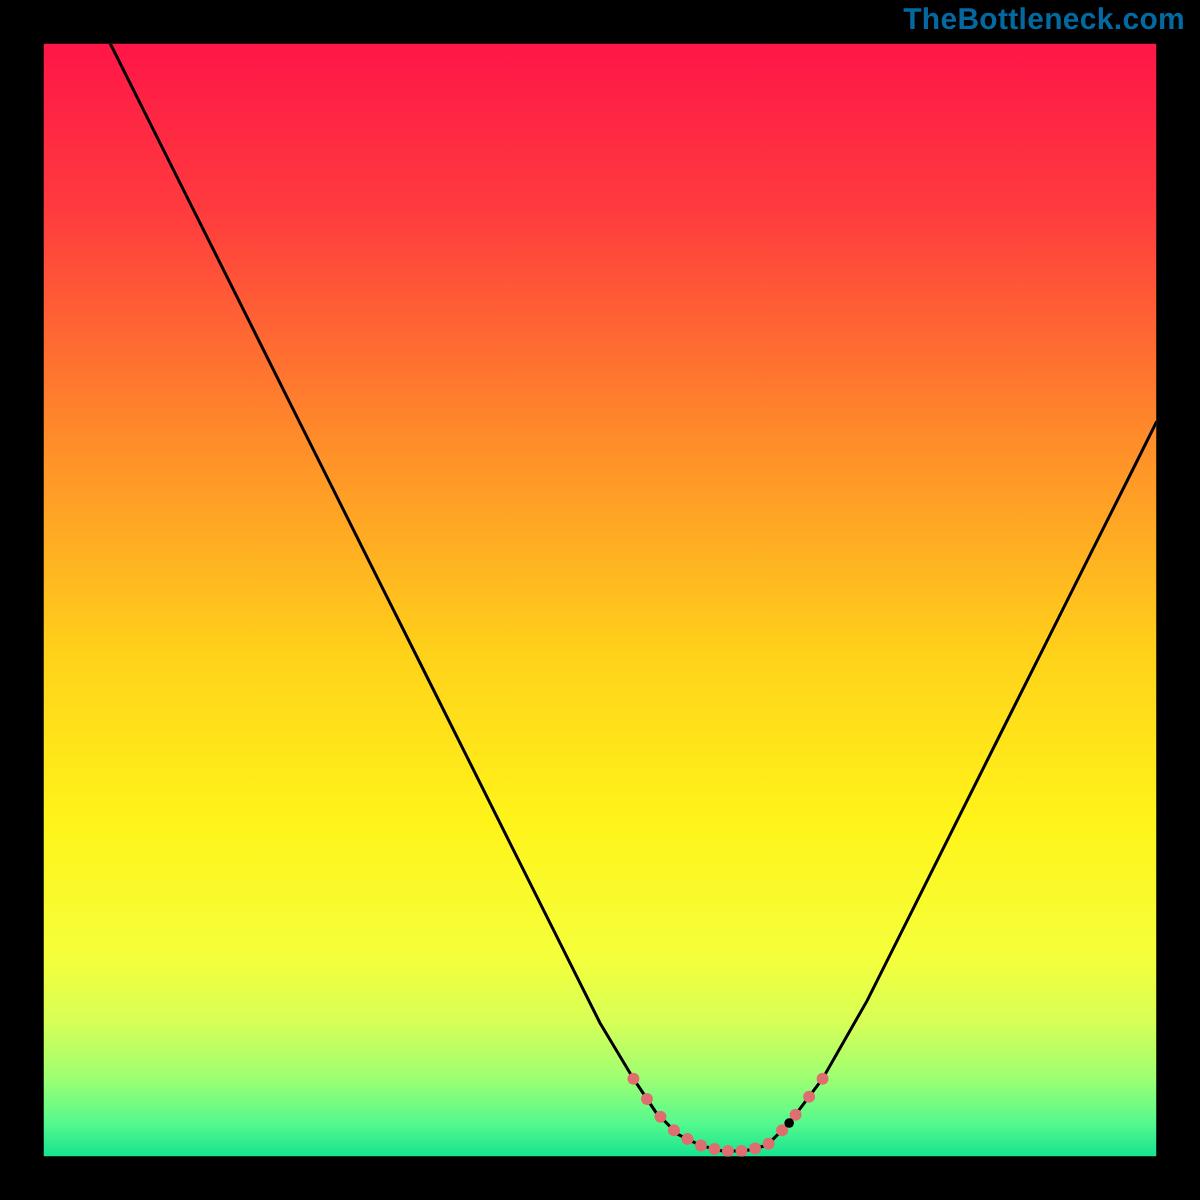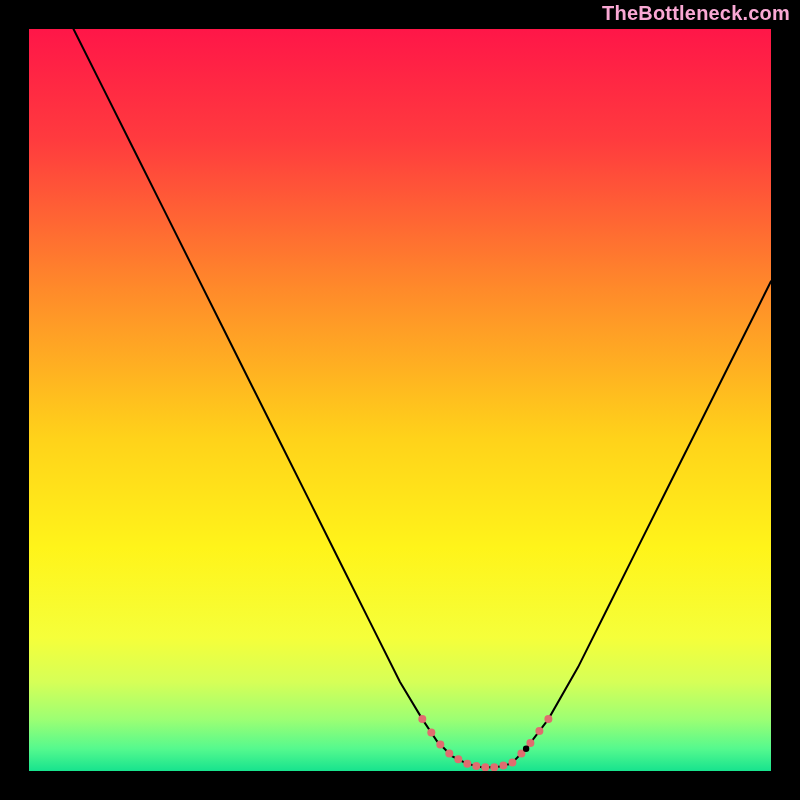--- a/index.html
+++ b/index.html
@@ -16,21 +16,21 @@
     top: 0;
     left: 0;
     width: 800px;
     height: 800px;
     background: #000;
   }
   .watermark {
     position: absolute;
     top: 2px;
     right: 10px;
-    color: #f9a8d4;
+    color: #0369a1;
     font-size: 20px;
     font-weight: 600;
     letter-spacing: 0.2px;
   }
   .plot {
     position: absolute;
     left: 29px;
     top: 29px;
     width: 742px;
     height: 742px;

